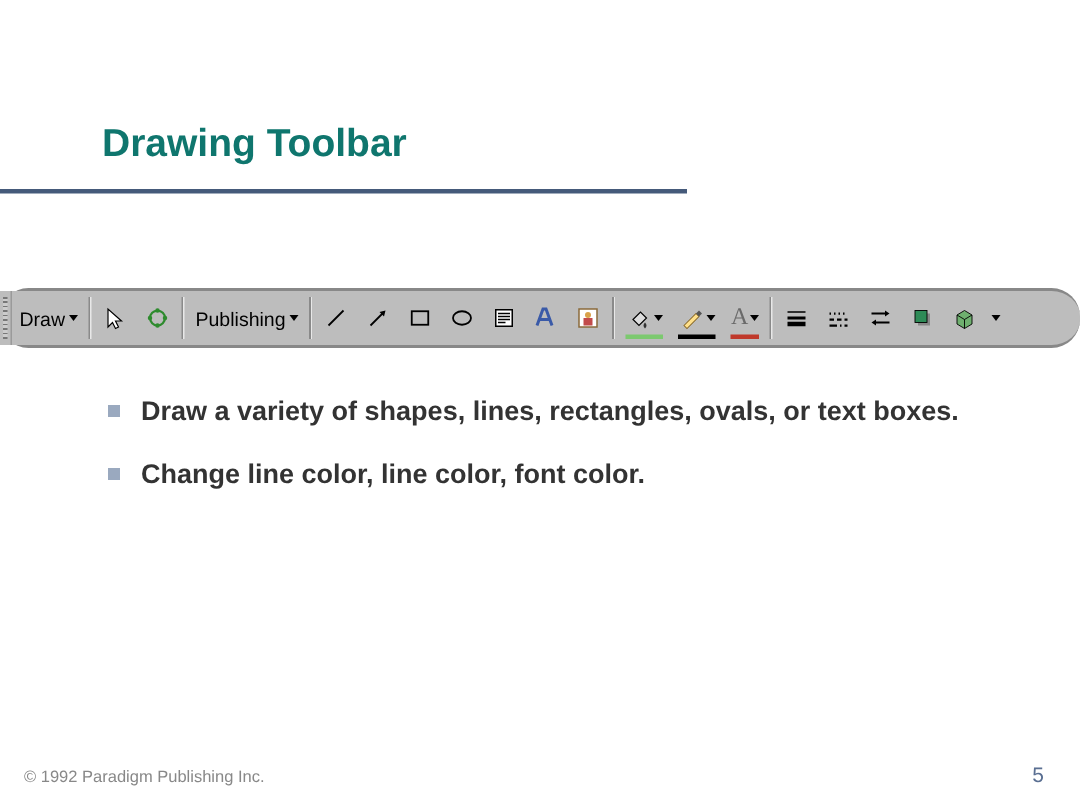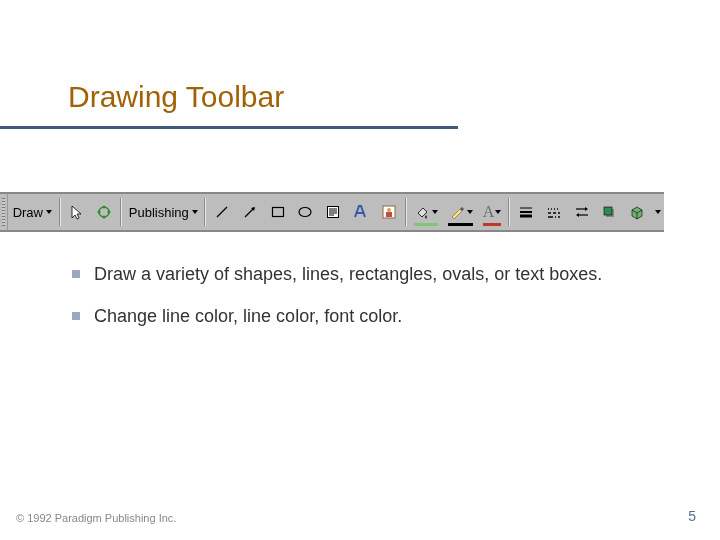--- a/index.html
+++ b/index.html
@@ -8,44 +8,45 @@
     height: 540px;
     background: #fff;
     font-family: Verdana, Geneva, sans-serif;
     position: relative;
     overflow: hidden;
   }
   .title {
     position: absolute;
     top: 80px;
     left: 68px;
-    font-size: 30px;
-    color: #a16207;
-    font-weight: normal;
+    font-size: 26px;
+    color: #0f766e;
+    font-weight: bold;
     font-family: Verdana, Geneva, sans-serif;
   }
   .rule {
     position: absolute;
     top: 126px;
     left: 0;
     width: 458px;
     height: 3px;
     background: #455a7a;
   }
   .toolbar-wrap {
     position: absolute;
     top: 192px;
     left: 0;
-    width: 664px;
+    width: 720px;
     height: 40px;
     border-top: 2px solid #888;
     border-bottom: 2px solid #888;
     background: #bdbdbd;
     display: flex;
     align-items: stretch;
+    border-radius: 19px;
   }
   .drag-handle {
     width: 8px;
     background: #bdbdbd;
     border-right: 1px solid #9a9a9a;
     display: flex;
     align-items: center;
     justify-content: center;
   }
   .drag-handle .grip {
@@ -80,21 +81,21 @@
   .bullet-item {
     display: flex;
     align-items: flex-start;
     gap: 14px;
     margin-bottom: 18px;
   }
   .bullet-square {
     width: 8px; height: 8px; background: #9aa9bf; margin-top: 8px; flex-shrink: 0;
   }
   .bullet-text {
-    font-size: 18px; color: #333; line-height: 1.35;
+    font-size: 18px; color: #333; line-height: 1.35; font-weight: bold;
   }
   .footer-left {
     position: absolute;
     bottom: 16px; left: 16px;
     font-size: 11px; color: #888;
     font-family: Tahoma, Arial, sans-serif;
   }
   .footer-right {
     position: absolute;
     bottom: 16px; right: 24px;

